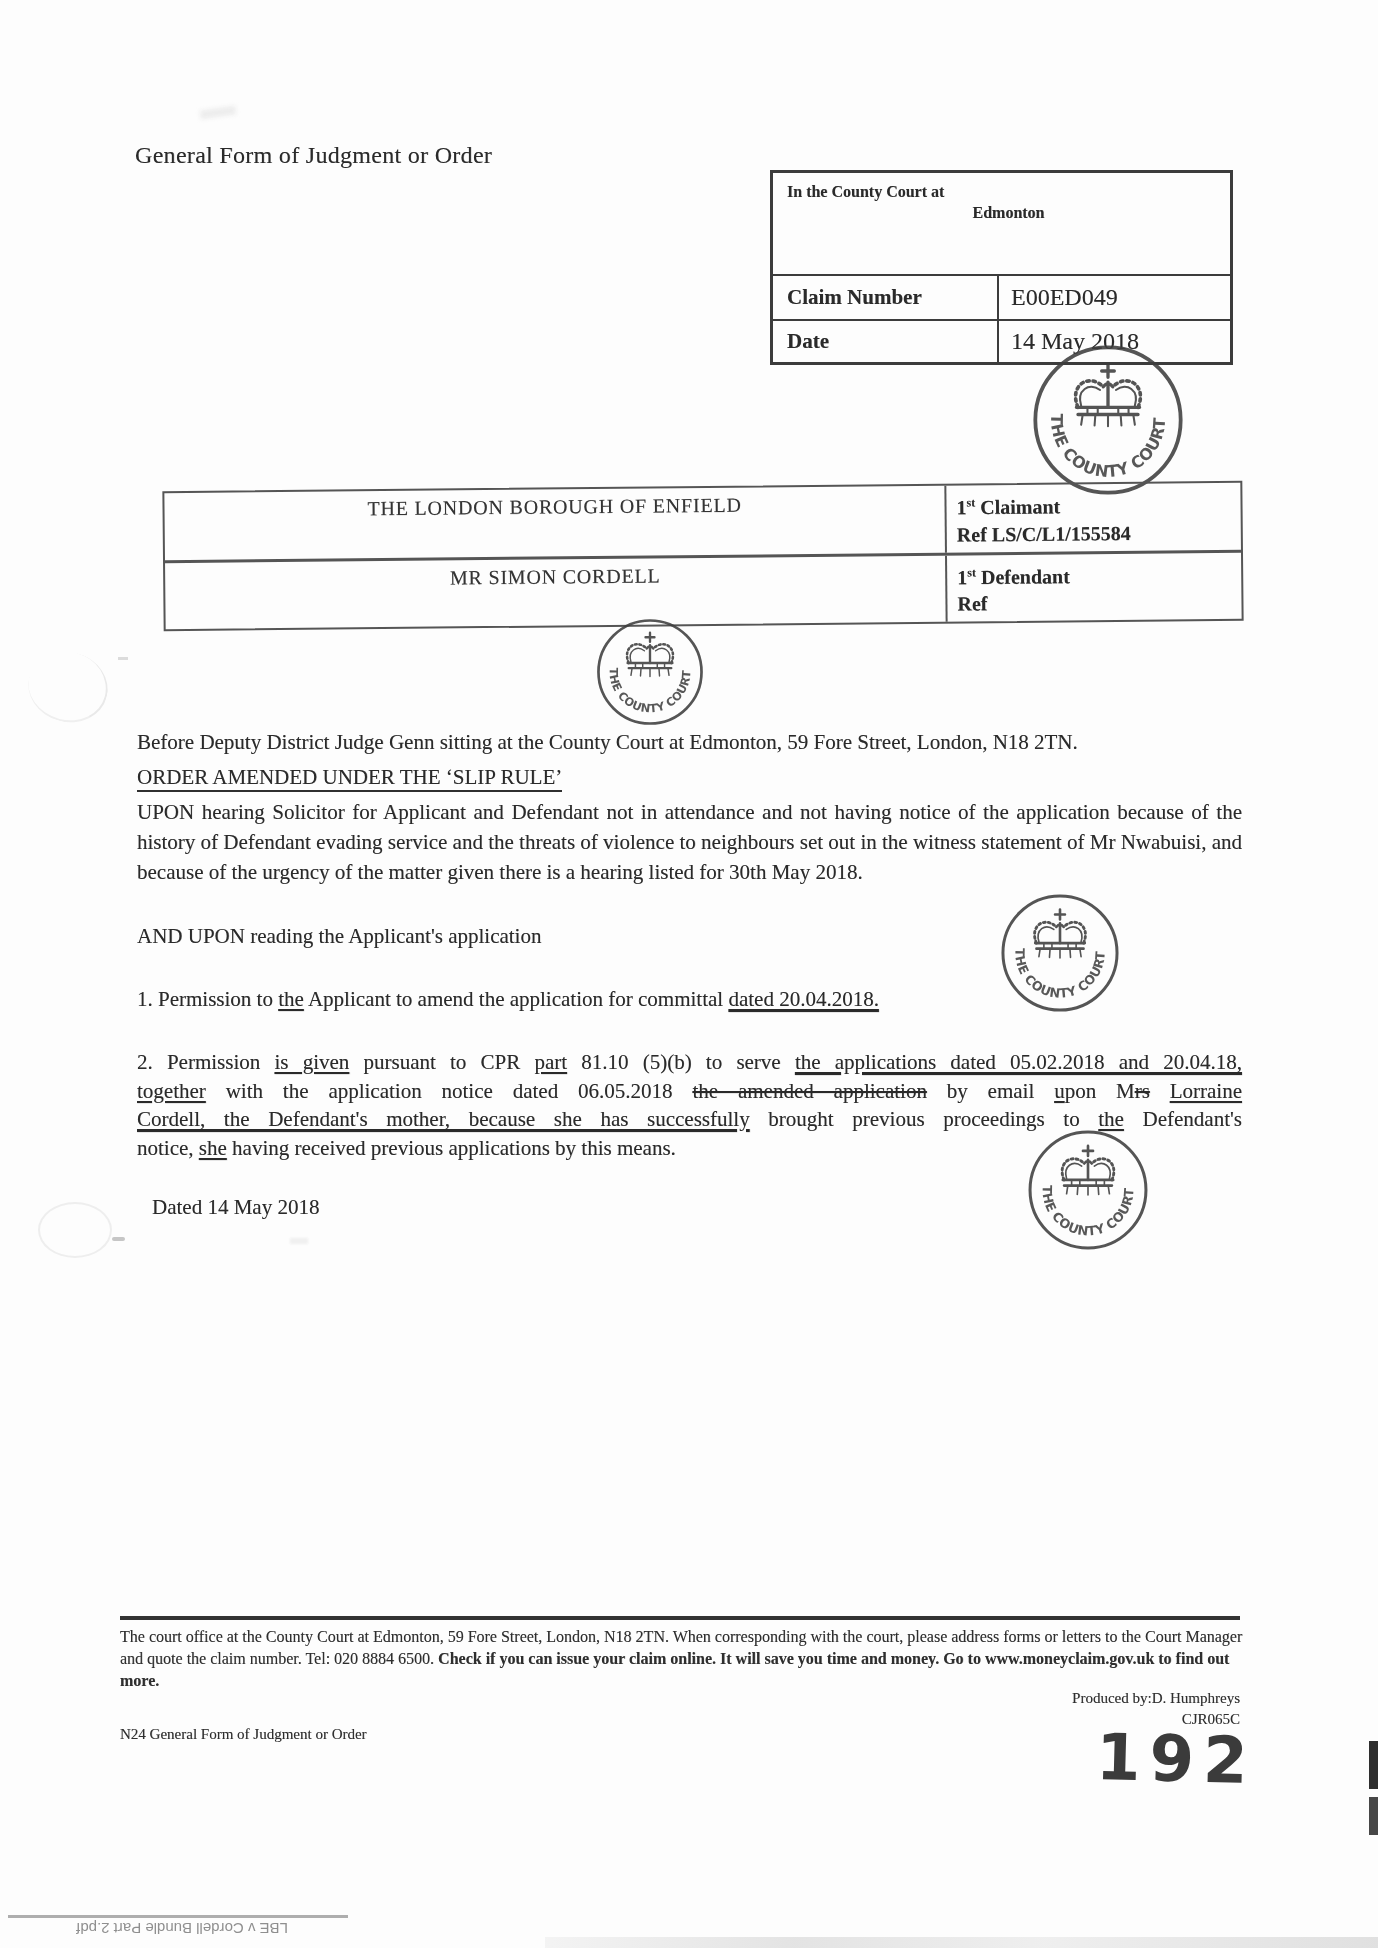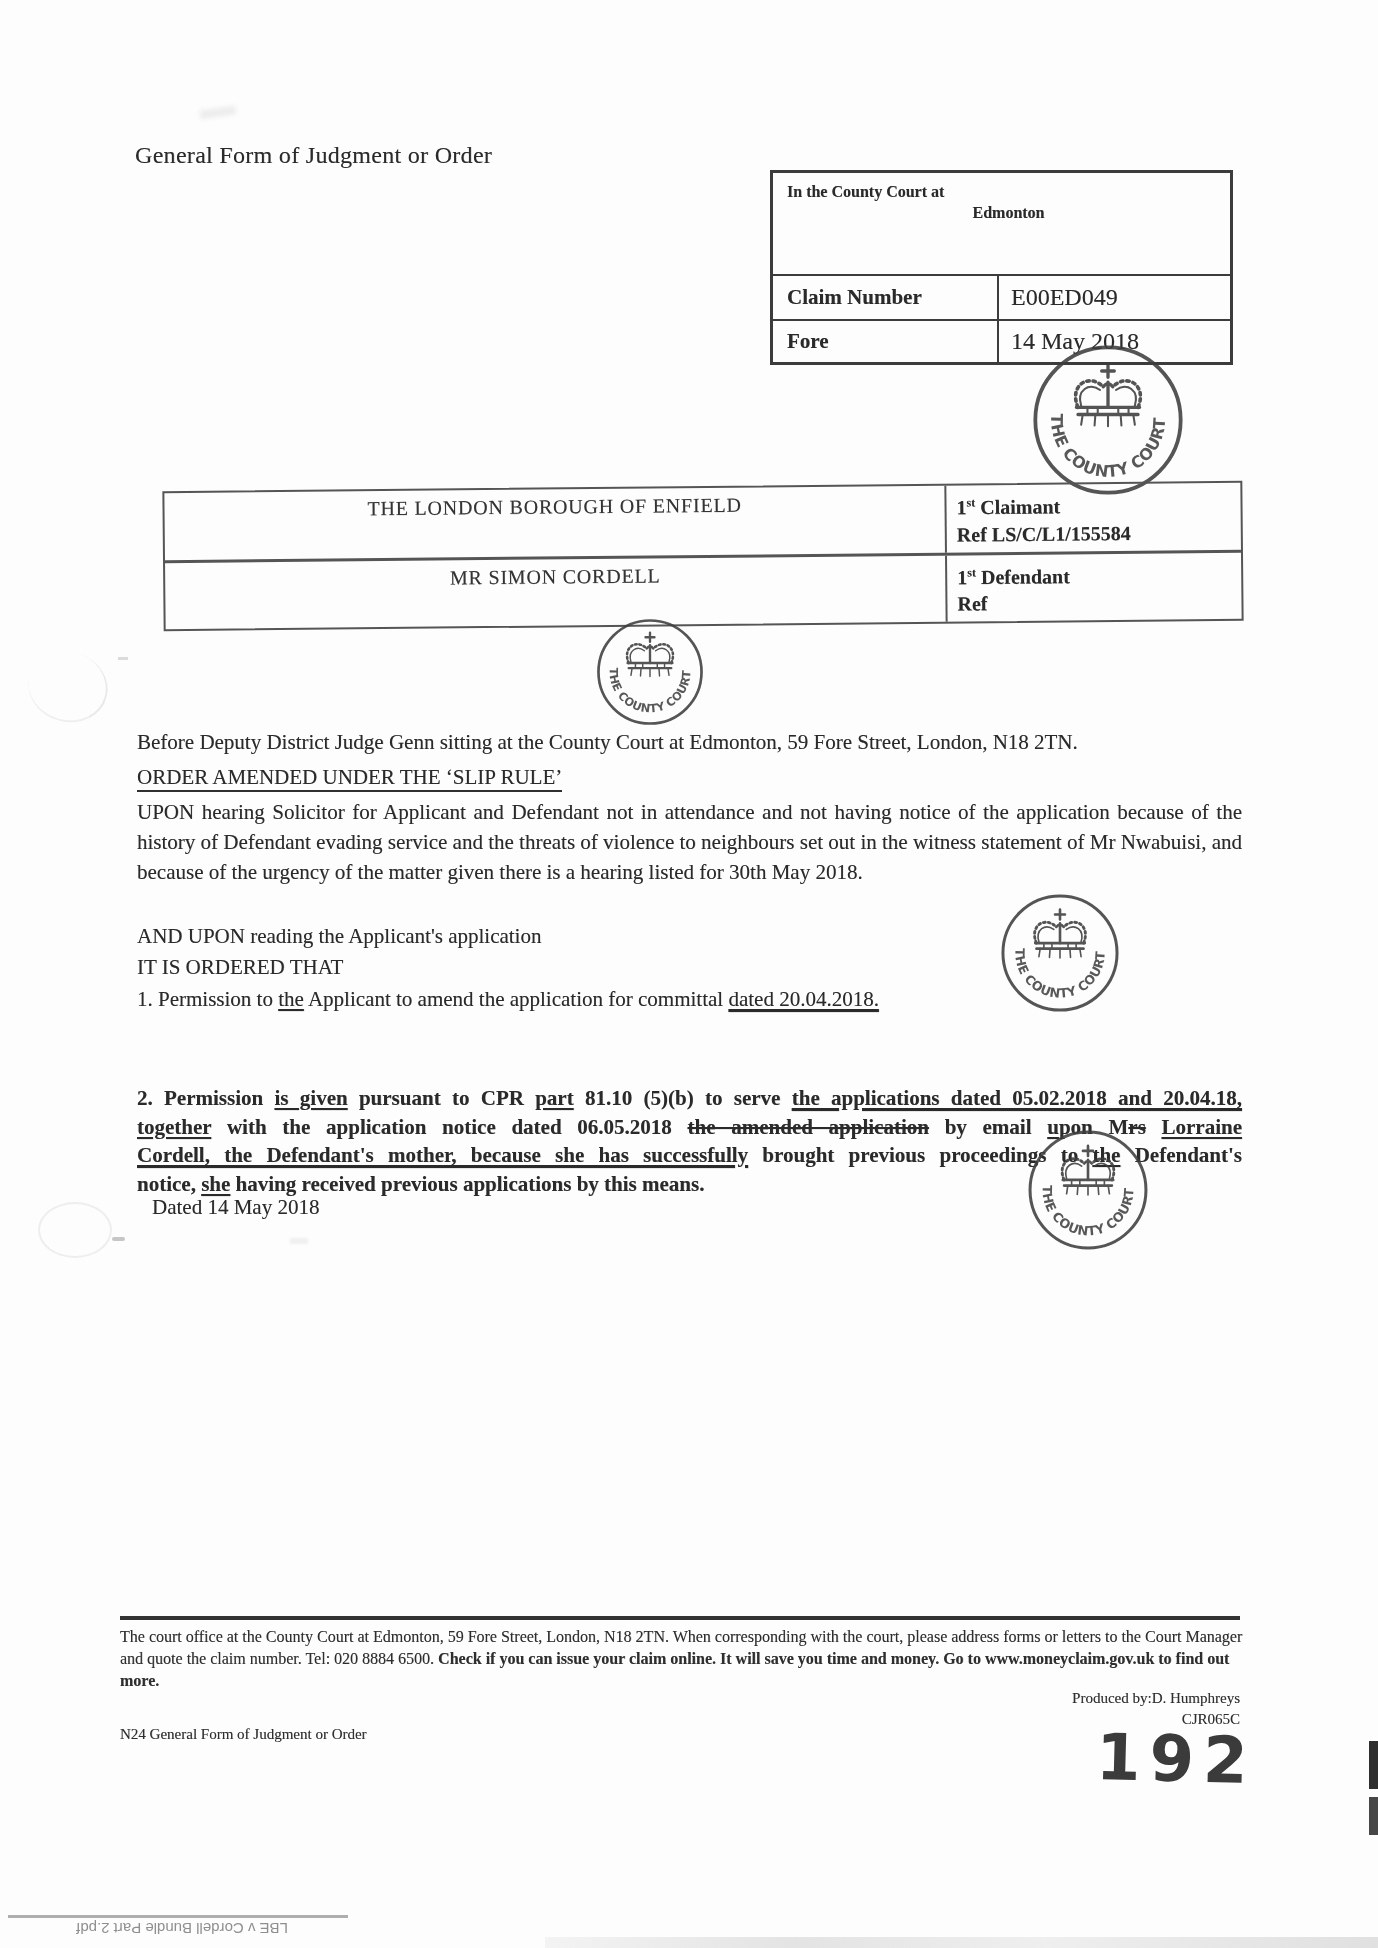--- a/index.html
+++ b/index.html
@@ -83,21 +83,21 @@
   <div class="court-box">
     <div class="cb-header ink">
       <span>In the County Court at</span>
       <div class="cb-loc">Edmonton</div>
     </div>
     <div class="cb-row">
       <div class="cb-label ink">Claim Number</div>
       <div class="cb-val ink">E00ED049</div>
     </div>
     <div class="cb-row">
-      <div class="cb-label ink">Fore</div>
+      <div class="cb-label ink">Date</div>
       <div class="cb-val ink">14 May 2018</div>
     </div>
   </div>
 
   <svg class="stamp" style="left:1029px; top:341px; width:158px; height:158px;" viewBox="-50 -50 100 100">
     <circle class="st-ring" cx="0" cy="0" r="46"></circle>
     <g class="st-crown">
       <path class="c-main" d="M 0 -35 L 0 -27 M -4 -31 L 4 -31"></path>
       <path class="c-bead" d="M -19 -8 C -25 -22 -12 -30 -3 -21 M 19 -8 C 25 -22 12 -30 3 -21"></path>
       <path class="c-thin" d="M -17 -9 C -20 -19 -12 -24 -5 -19 M 17 -9 C 20 -19 12 -24 5 -19"></path>
@@ -147,42 +147,41 @@
   </svg>
 
   <p class="bodyline ink" style="top:727px;">Before Deputy District Judge Genn sitting at the County Court at Edmonton, 59 Fore Street, London, N18 2TN.</p>
 
   <p class="bodyline ink" style="top:762px;"><span class="head-underline">ORDER AMENDED UNDER THE ‘SLIP RULE’</span></p>
 
   <p class="bodyline ink just" style="top:797px;">UPON hearing Solicitor for Applicant and Defendant not in attendance and not having notice of the application because of the history of Defendant evading service and the threats of violence to neighbours set out in the witness statement of Mr Nwabuisi, and because of the urgency of the matter given there is a hearing listed for 30th May 2018.</p>
 
   <p class="bodyline ink" style="top:921px;">AND UPON reading the Applicant's application</p>
 
-  <p class="bodyline ink" style="top:952px;">IT IS ORDERED THAT</p>
 
   <p class="bodyline ink" style="top:984px;"><span>1. Permission to </span><span class="u">the</span><span> Applicant to amend the application for committal </span><span class="u uh">dated 20.04.2018.</span></p>
 
   <svg class="stamp" style="left:998px; top:891px; width:124px; height:124px;" viewBox="-50 -50 100 100">
     <circle class="st-ring" cx="0" cy="0" r="46"></circle>
     <g class="st-crown">
       <path class="c-main" d="M 0 -35 L 0 -27 M -4 -31 L 4 -31"></path>
       <path class="c-bead" d="M -19 -8 C -25 -22 -12 -30 -3 -21 M 19 -8 C 25 -22 12 -30 3 -21"></path>
       <path class="c-thin" d="M -17 -9 C -20 -19 -12 -24 -5 -19 M 17 -9 C 20 -19 12 -24 5 -19"></path>
       <path class="c-main" d="M -3 -21 Q 0 -25 3 -21 M 0 -24 L 0 -8"></path>
       <path class="c-main" d="M -20 -8 L 20 -8 M -19 -3.5 L 19 -3.5"></path>
       <path class="c-thin" d="M -13 -8 L -13 -3.5 M -6.5 -8 L -6.5 -3.5 M 6.5 -8 L 6.5 -3.5 M 13 -8 L 13 -3.5"></path>
       <path class="c-thin" d="M -16 -3.5 L -17 3 M -8 -3.5 L -8.5 3.5 M 0 -3.5 L 0 4 M 8 -3.5 L 8.5 3.5 M 16 -3.5 L 17 3"></path>
     </g>
     <defs>
         <path id="arc3" d="M -35.5 -6 A 36 36 0 1 0 35.5 -6"></path>
       </defs>
     <text class="st-text"><textPath href="#arc3" startOffset="2" textLength="118" lengthAdjust="spacing">THE COUNTY COURT</textPath></text>
   </svg>
 
-  <div class="bodyline ink" style="top:1084px; line-height:28.5px;font-weight:bold;">
+  <div class="bodyline ink" style="top:1048px; line-height:28.5px;">
     <span class="tline"><span>2. Permission </span><span class="u">is given</span><span> pursuant to CPR </span><span class="u">part</span><span> 81.10 (5)(b) to serve </span><span class="u uh">the applications dated 05.02.2018 and 20.04.18,</span></span>
     <span class="tline"><span class="u">together</span><span> with the application notice dated 06.05.2018 </span><span class="strike">the amended application</span><span> by email </span><span class="u">u</span><span>pon M</span><span class="strike">rs</span><span> </span><span class="u">Lorraine</span></span>
     <span class="tline"><span class="u uh">Cordell, the Defendant's mother, because she has successfully</span><span> brought previous proceedings to </span><span class="u">the</span><span> Defendant's</span></span>
     <span class="tline last"><span>notice, </span><span class="u">she</span><span> having received previous applications by this means.</span></span>
   </div>
 
   <svg class="stamp" style="left:1025px; top:1127px; width:126px; height:126px;" viewBox="-50 -50 100 100">
     <circle class="st-ring" cx="0" cy="0" r="46"></circle>
     <g class="st-crown">
       <path class="c-main" d="M 0 -35 L 0 -27 M -4 -31 L 4 -31"></path>

